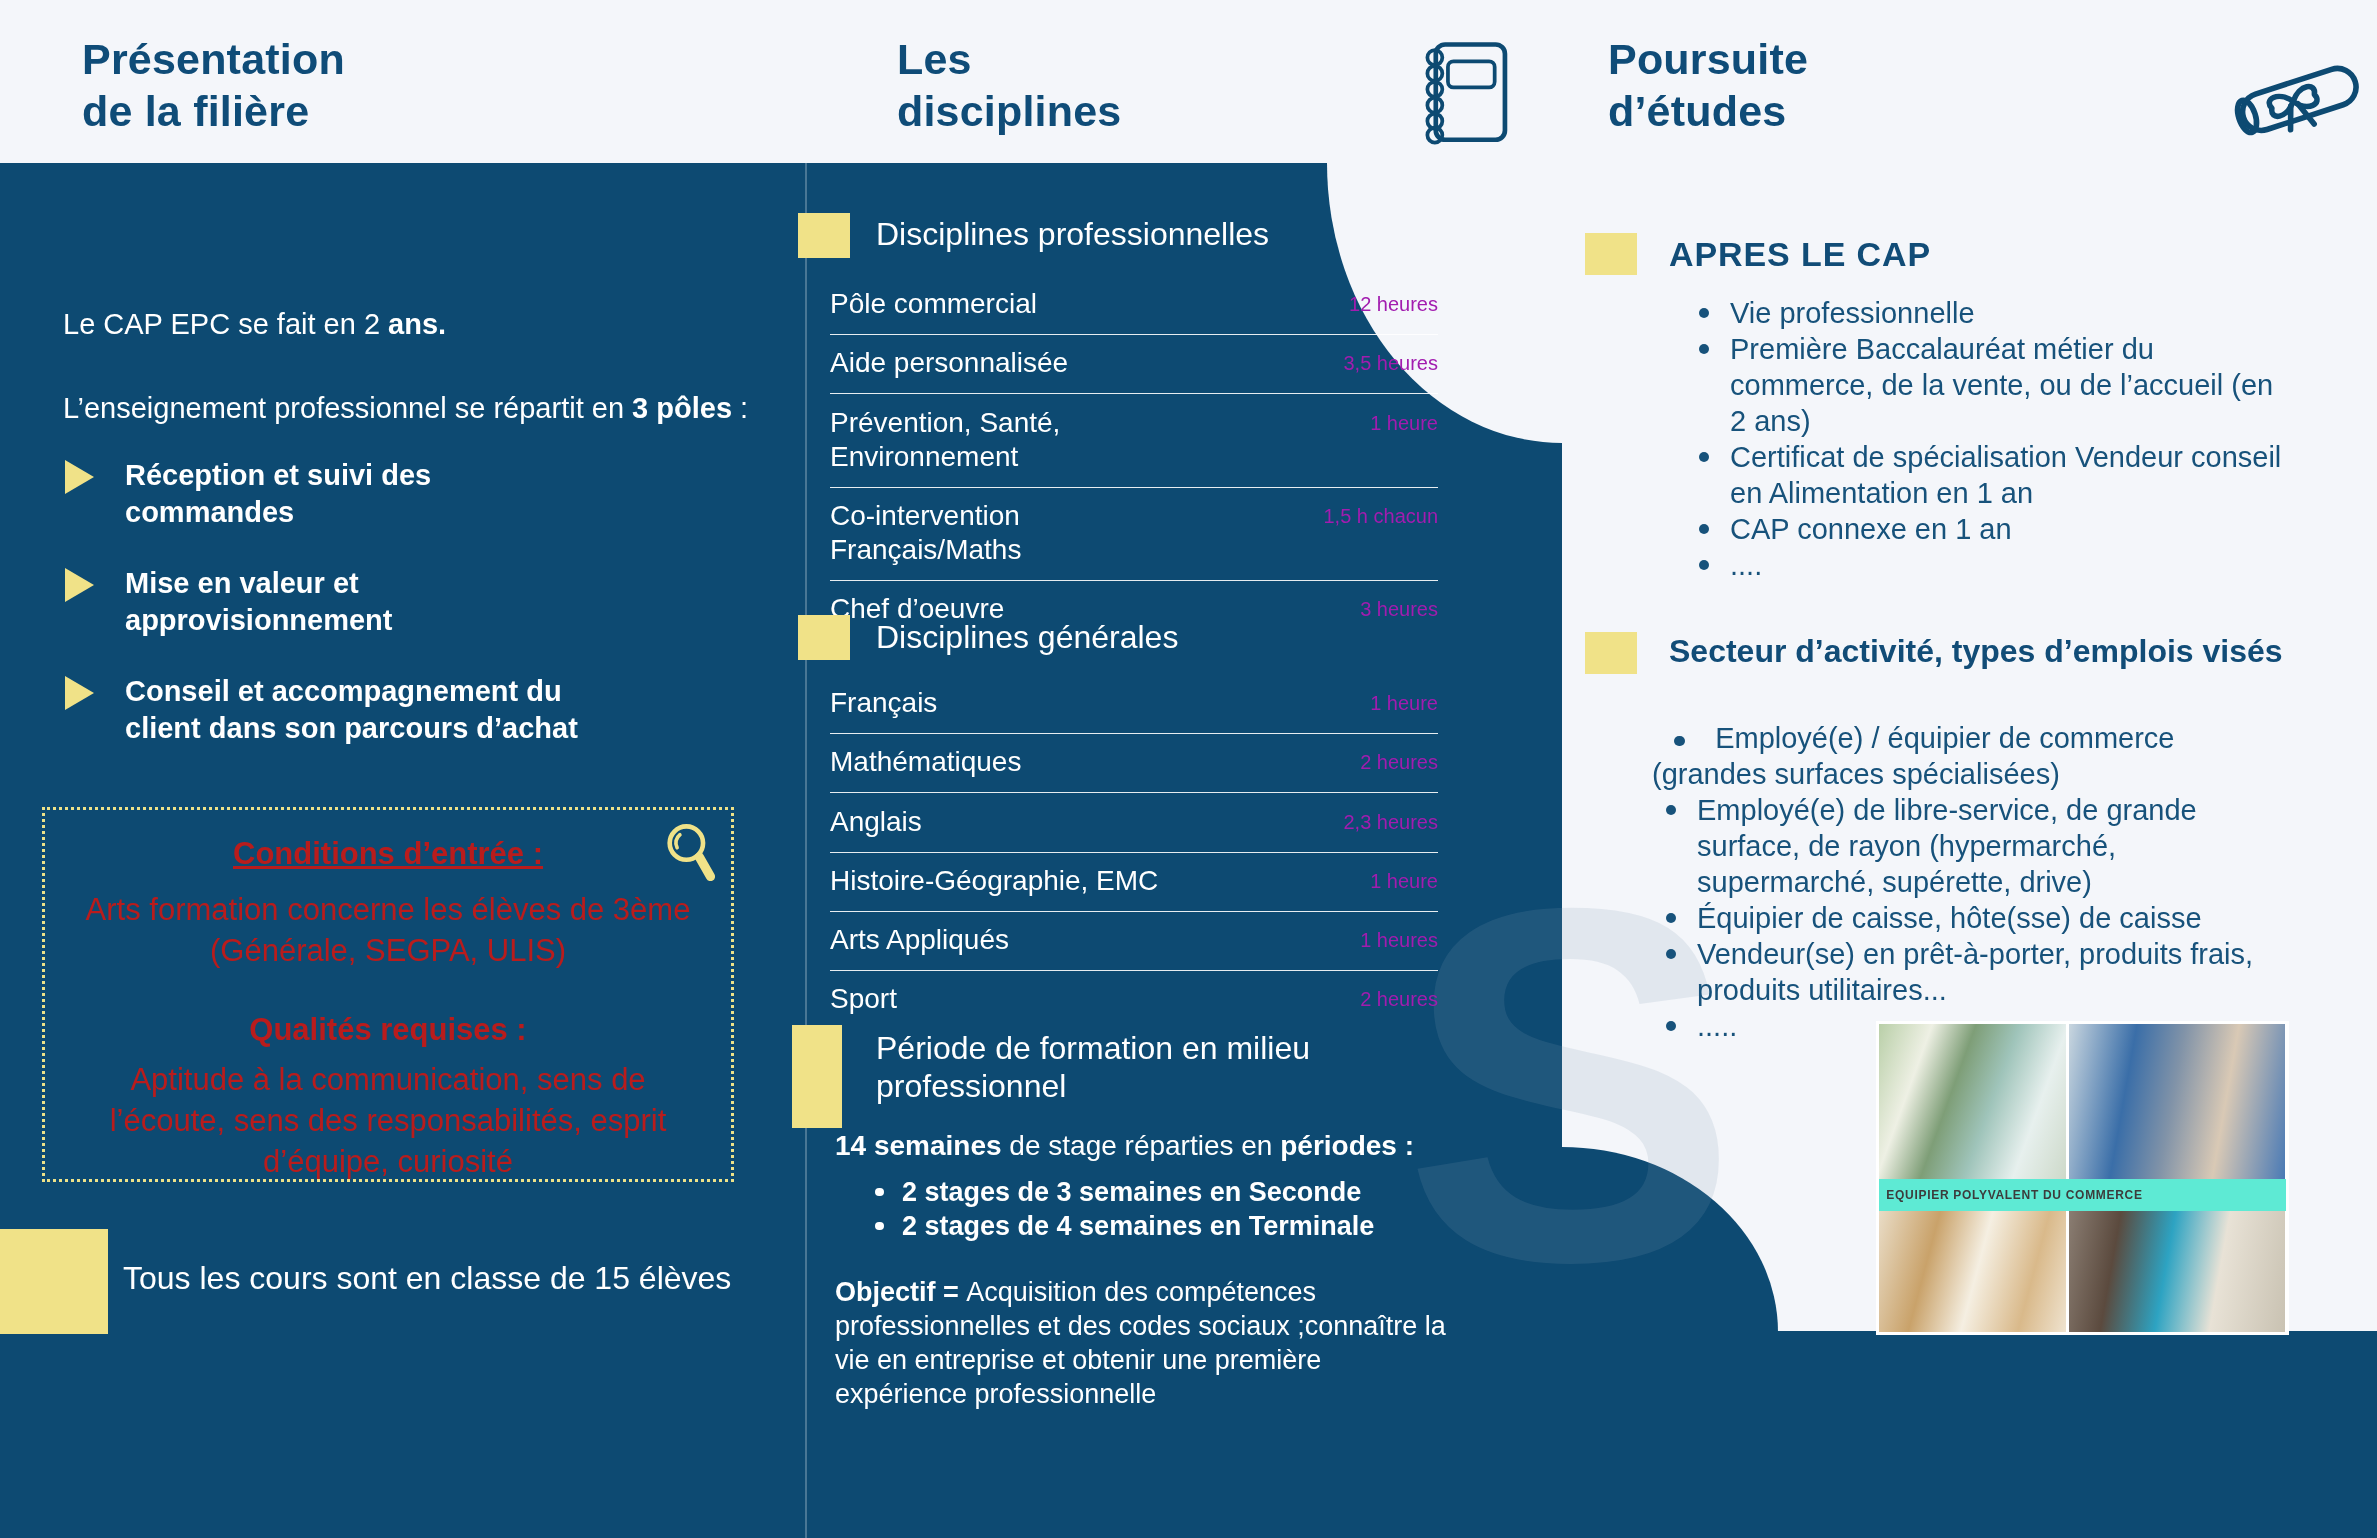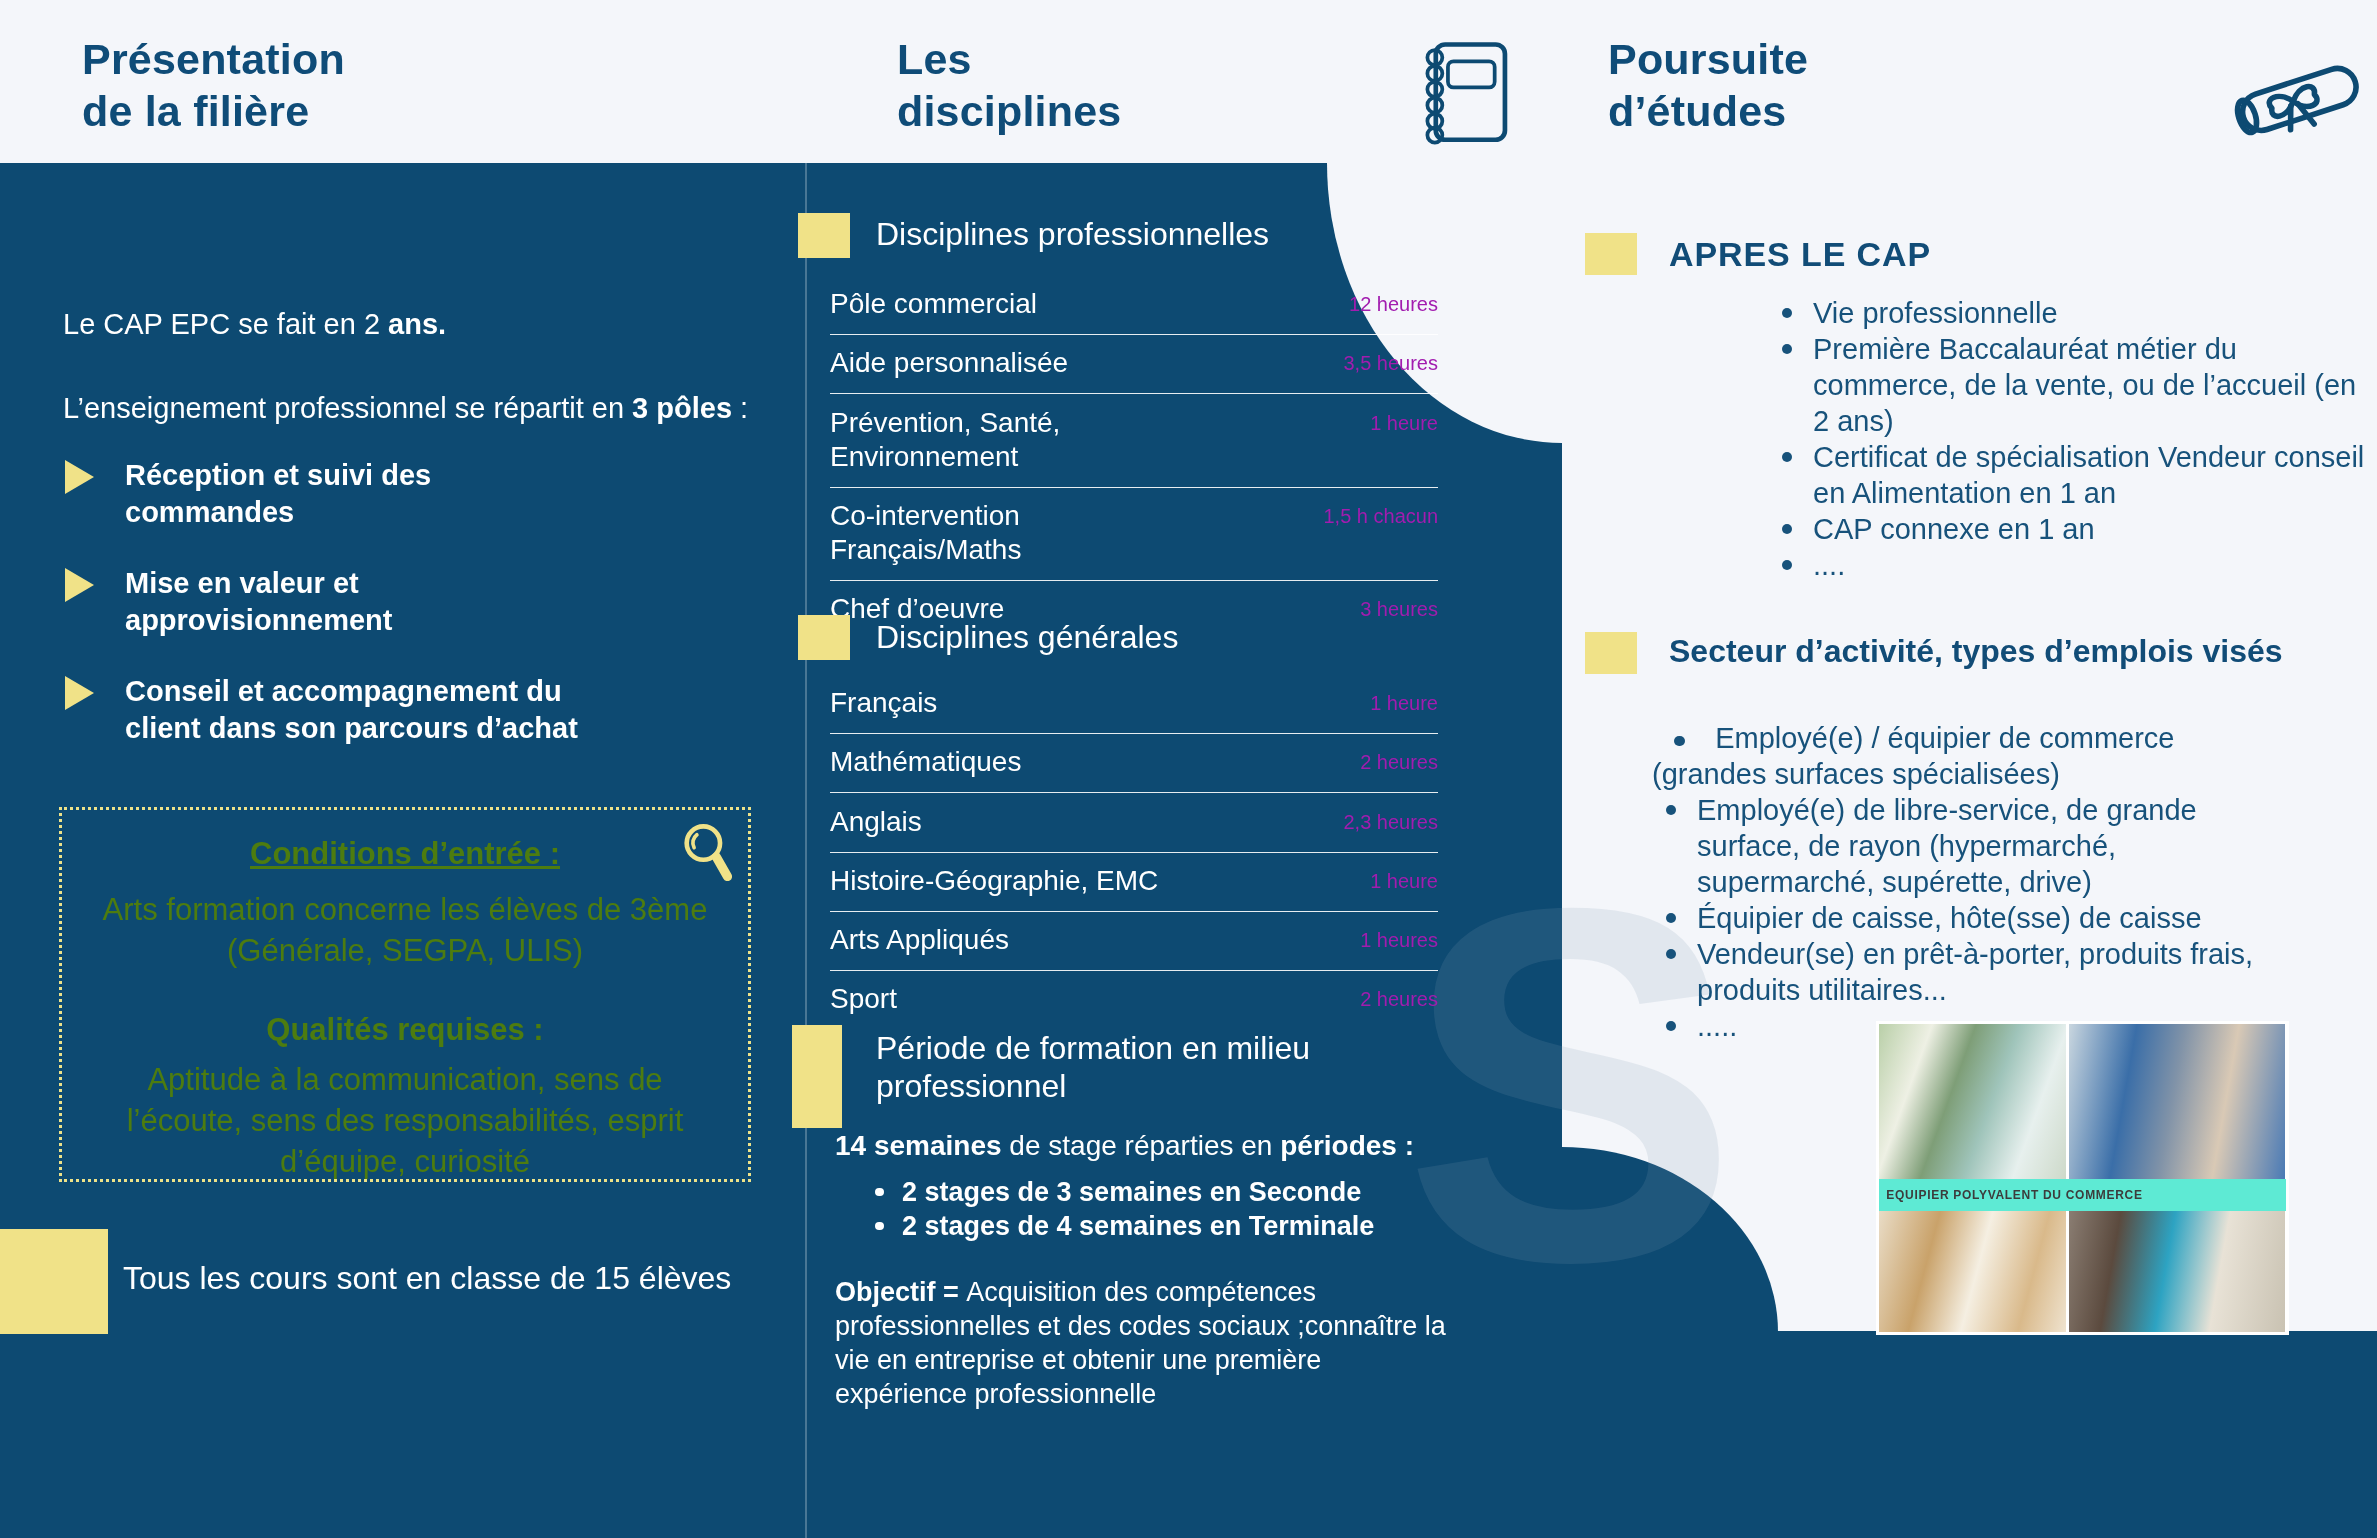--- a/index.html
+++ b/index.html
@@ -34,22 +34,22 @@
   
   .wtext{color:#ffffff;z-index:2;}
   #intro1{left:63px;top:308px;font-size:29px;}
   #intro2{left:63px;top:392px;font-size:29px;}
   #poles{left:65px;top:457px;width:541px;z-index:2;}
   .pole{position:relative;padding-left:60px;margin-bottom:34px;font-weight:bold;
     font-size:29px;line-height:37px;color:#fff;}
   .pole::before{content:'';position:absolute;left:0;top:2.8px;width:0;height:0;
     border-top:17.7px solid transparent;border-bottom:17.7px solid transparent;
     border-left:29px solid #f0e288;}
-  #conditions-box{left:59px;top:807px;width:692px;height:375px;box-sizing:border-box;
-    border:3.7px dotted #ede289;text-align:center;color:#4d7c0f;padding:26px 24px;z-index:2;}
+  #conditions-box{left:42px;top:807px;width:692px;height:375px;box-sizing:border-box;
+    border:3.7px dotted #ede289;text-align:center;color:#b91c1c;padding:26px 24px;z-index:2;}
   .cond-title{font-size:31px;font-weight:bold;text-decoration:underline;margin-bottom:17px;}
   .cond-text{font-size:31px;line-height:41px;}
   .qual-title{font-size:31px;font-weight:bold;margin-top:41px;margin-bottom:11.2px;}
   #magnifier-icon{position:absolute;right:11.2px;top:9.3px;}
   #class-square{left:0;top:1229px;width:108px;height:105px;background:#f0e288;z-index:2;}
   #class-note{left:123px;top:1260px;font-size:32px;}
 
   
   .sec-square{width:52px;height:45px;background:#f0e288;z-index:2;}
   .sec-title{font-size:32px;font-weight:normal;color:#fff;z-index:2;}
@@ -72,21 +72,21 @@
     line-height:34px;color:#fff;}
   .stage::before{content:'';position:absolute;left:8.4px;top:13px;width:8.4px;height:8.4px;
     border-radius:50%;background:#fff;}
   #objective{left:835px;top:1275px;width:611px;font-size:27px;line-height:34px;}
 
   
   .rsq{width:52px;height:42px;background:#f0e288;z-index:2;}
   #sq-apres{left:1585px;top:233px;}
   #h-apres{left:1669px;top:235px;font-size:34px;font-weight:bold;color:#114c77;
     letter-spacing:0.9px;z-index:2;}
-  #apres-list{left:1768px;top:295px;width:601px;z-index:2;}
+  #apres-list{left:1685px;top:295px;width:601px;z-index:2;}
   .rli{position:relative;padding-left:45px;font-size:29px;line-height:36px;color:#17527b;}
   .rli::before{content:'';position:absolute;left:14px;top:13px;width:10.3px;height:10.3px;
     border-radius:50%;background:#17527b;}
   #sq-sector{left:1585px;top:632px;}
   #h-sector{left:1669px;top:632px;font-size:32px;font-weight:bold;color:#114c77;
     width:620px;line-height:39px;z-index:2;}
   #sector-list{left:1652px;top:720px;width:634px;z-index:2;}
   #sector-list .rli:first-child{padding-left:0;}
   #sector-list .rli:first-child::before{position:static;display:inline-block;
     margin:0 22.4px 1.9px 22.4px;}

